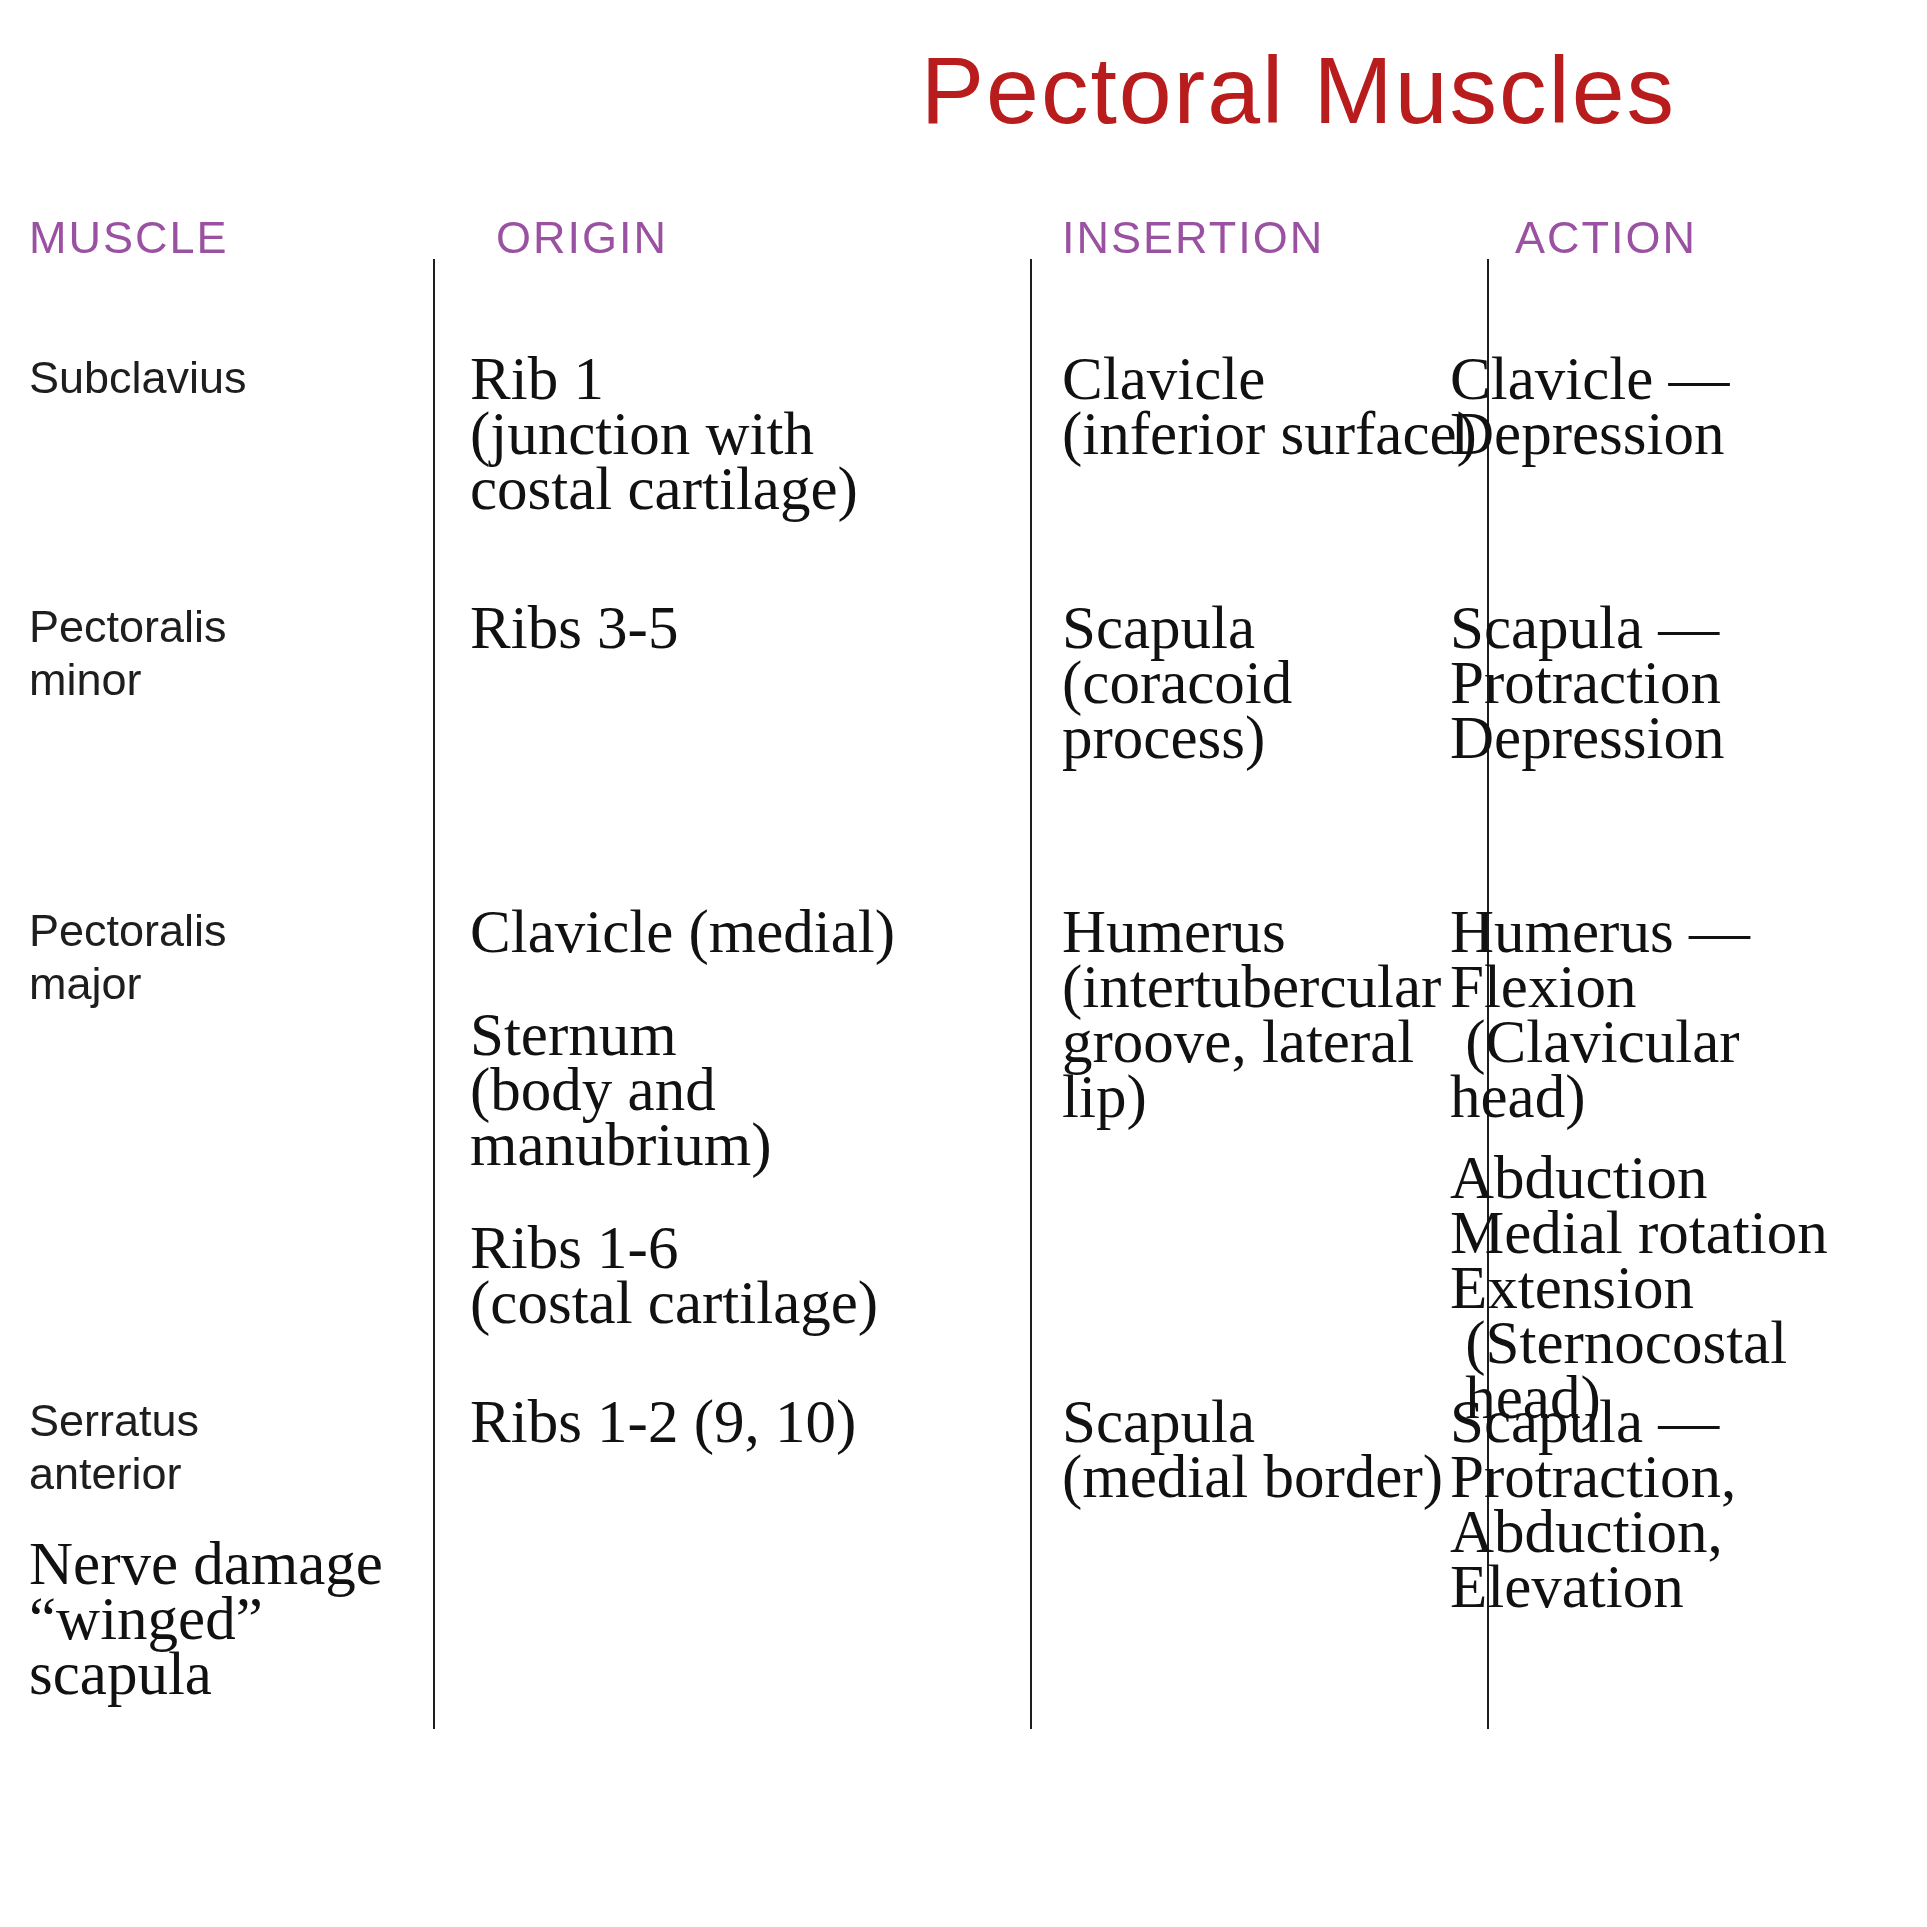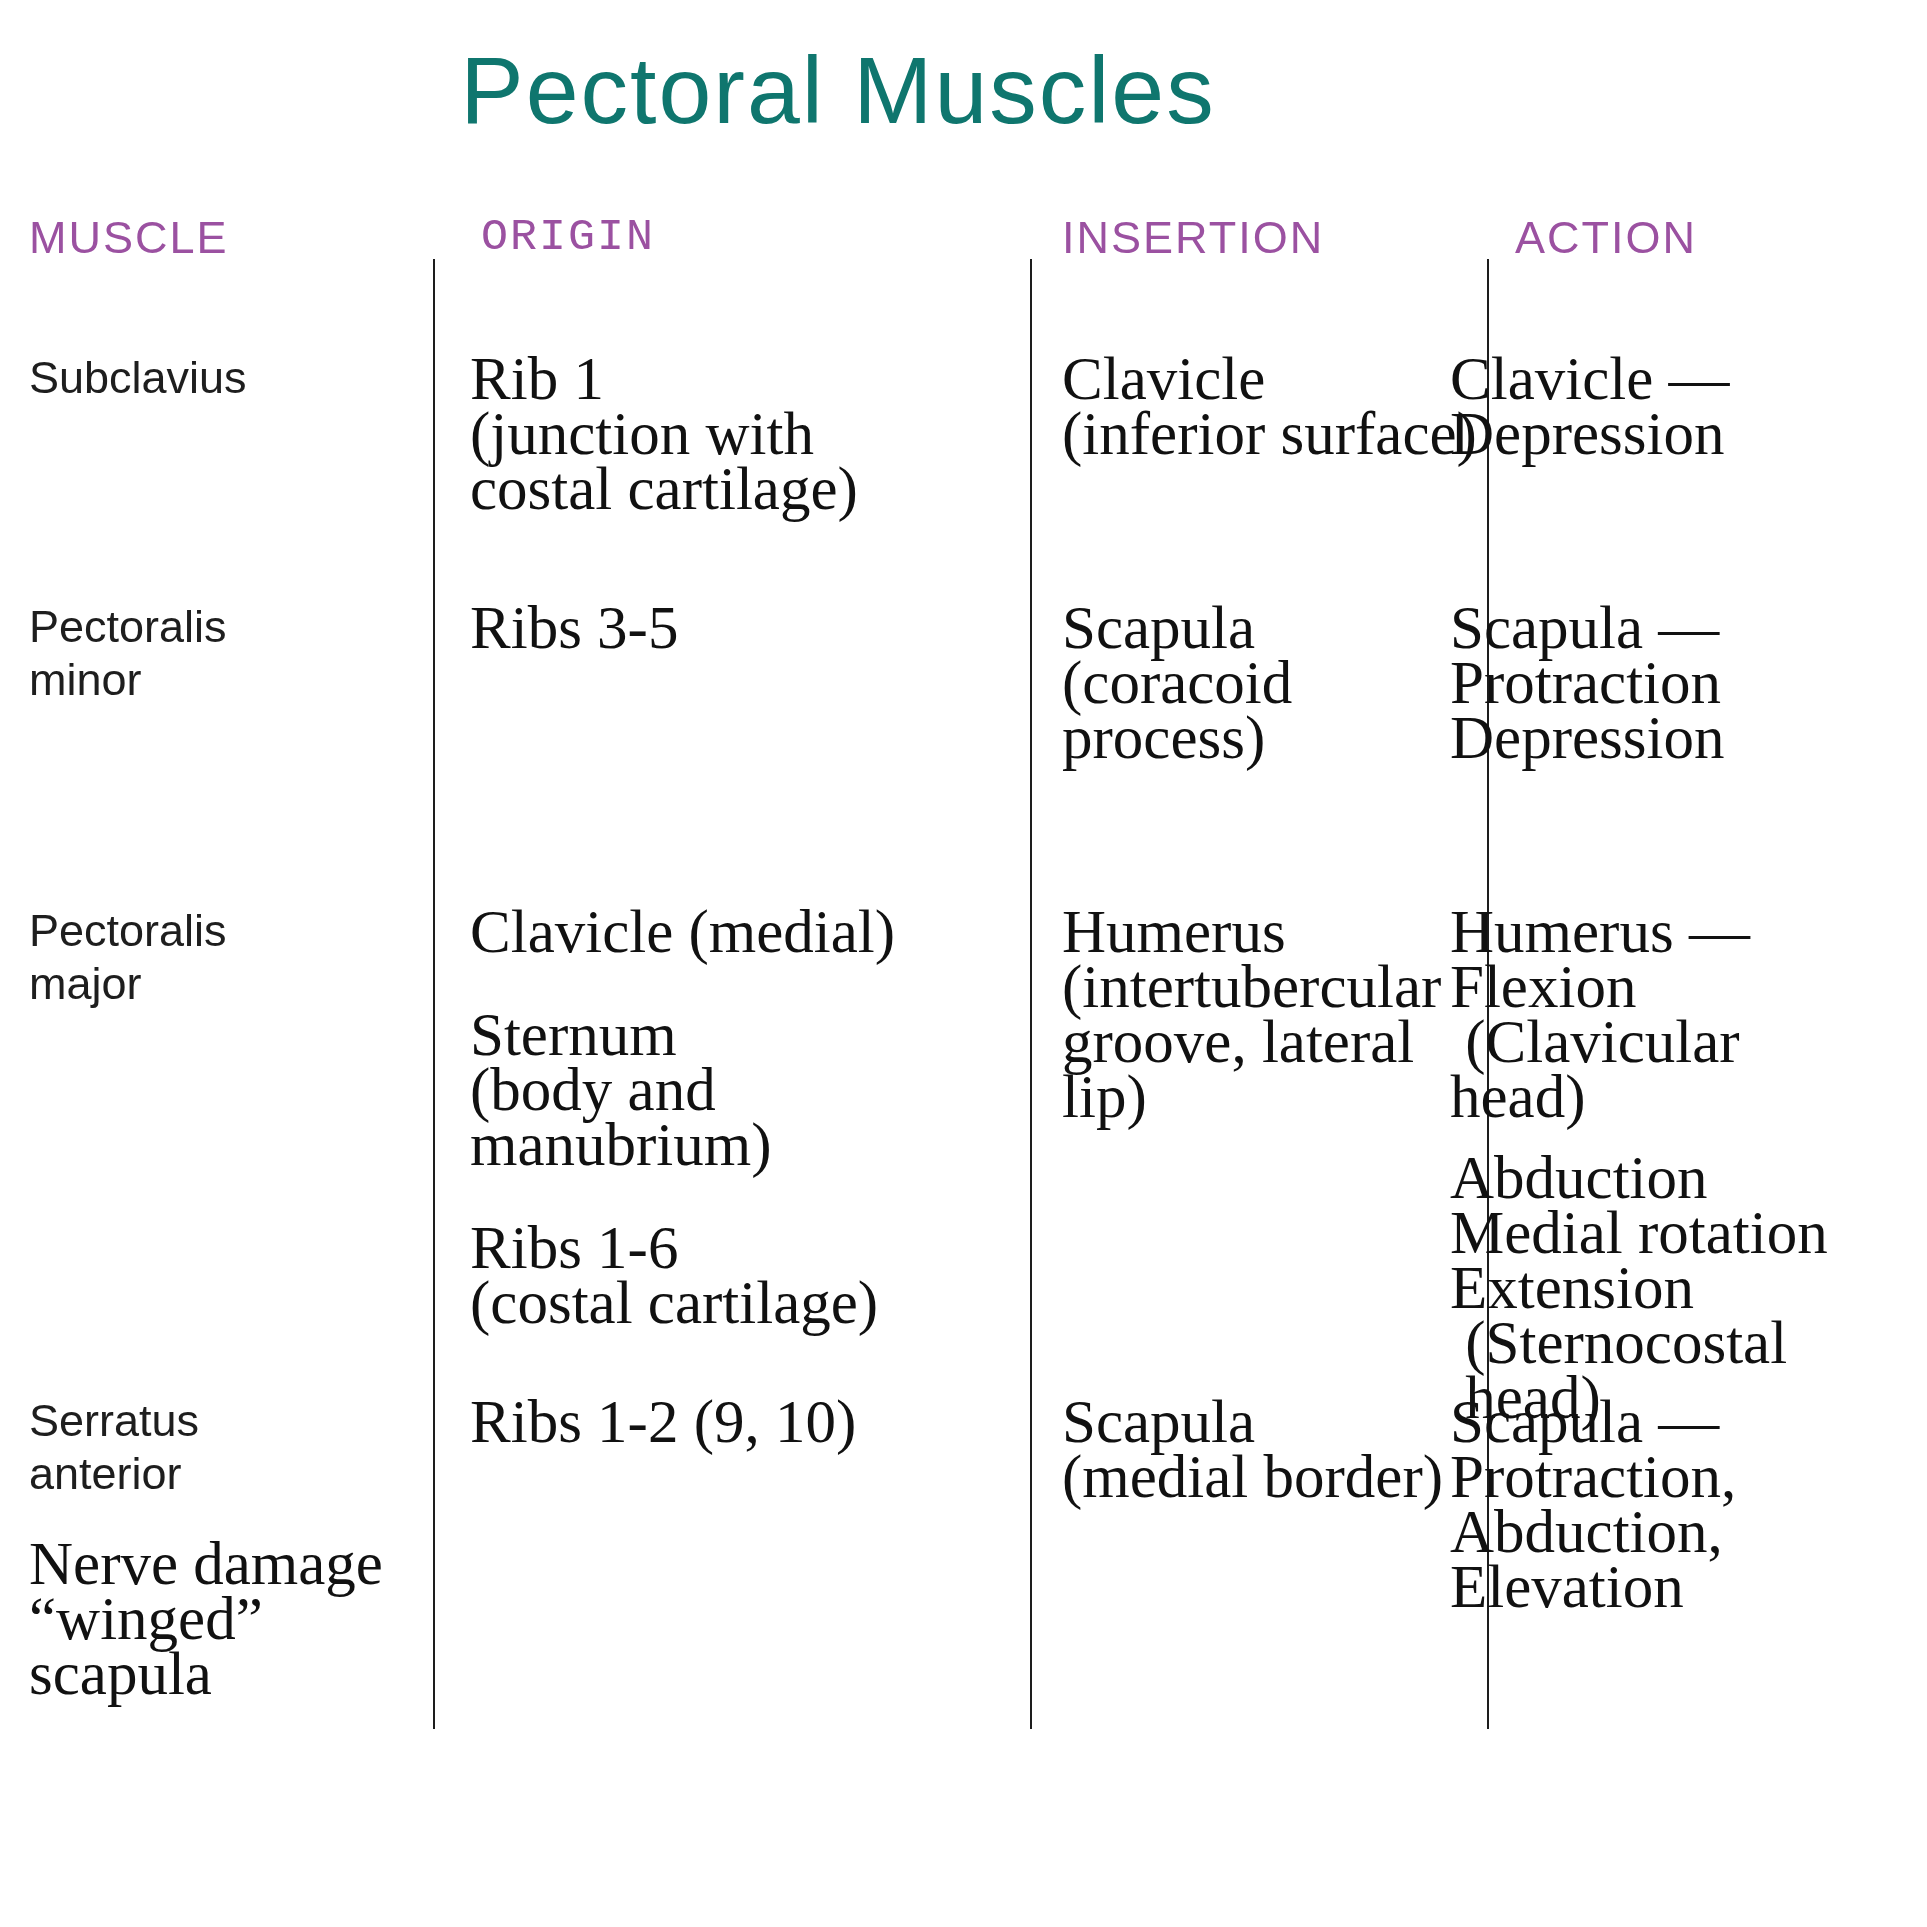--- a/index.html
+++ b/index.html
@@ -13,38 +13,38 @@
     position:relative;
     width:1928px;height:1928px;
     background:var(--bg);
     overflow:hidden;
     font-family:"Liberation Sans",sans-serif;
     color:var(--ink);
   }
   .title{
     position:absolute;
     top:43px;left:0;width:1676px;
-    text-align:center;
+    text-align:right;
     font-size:95px;
     font-weight:400;
     letter-spacing:2px;
-    color:#0f766e;
+    color:#b91c1c;
     line-height:1;
   }
   .col-header{
     position:absolute;
     top:215px;
     font-size:45px;
     font-weight:500;
     letter-spacing:2px;
     color:var(--accent);
     line-height:1;
   }
   .h-muscle{left:29px;}
-  .h-origin{left:481px;font-family:Liberation Mono, monospace;}
+  .h-origin{left:496px;}
   .h-insertion{left:1062px;}
   .h-action{left:1515px;}
   .divider{
     position:absolute;
     top:259px;
     width:2px;height:1470px;
     background:var(--rule);
   }
   .d1{left:433px;}
   .d2{left:1030px;}

